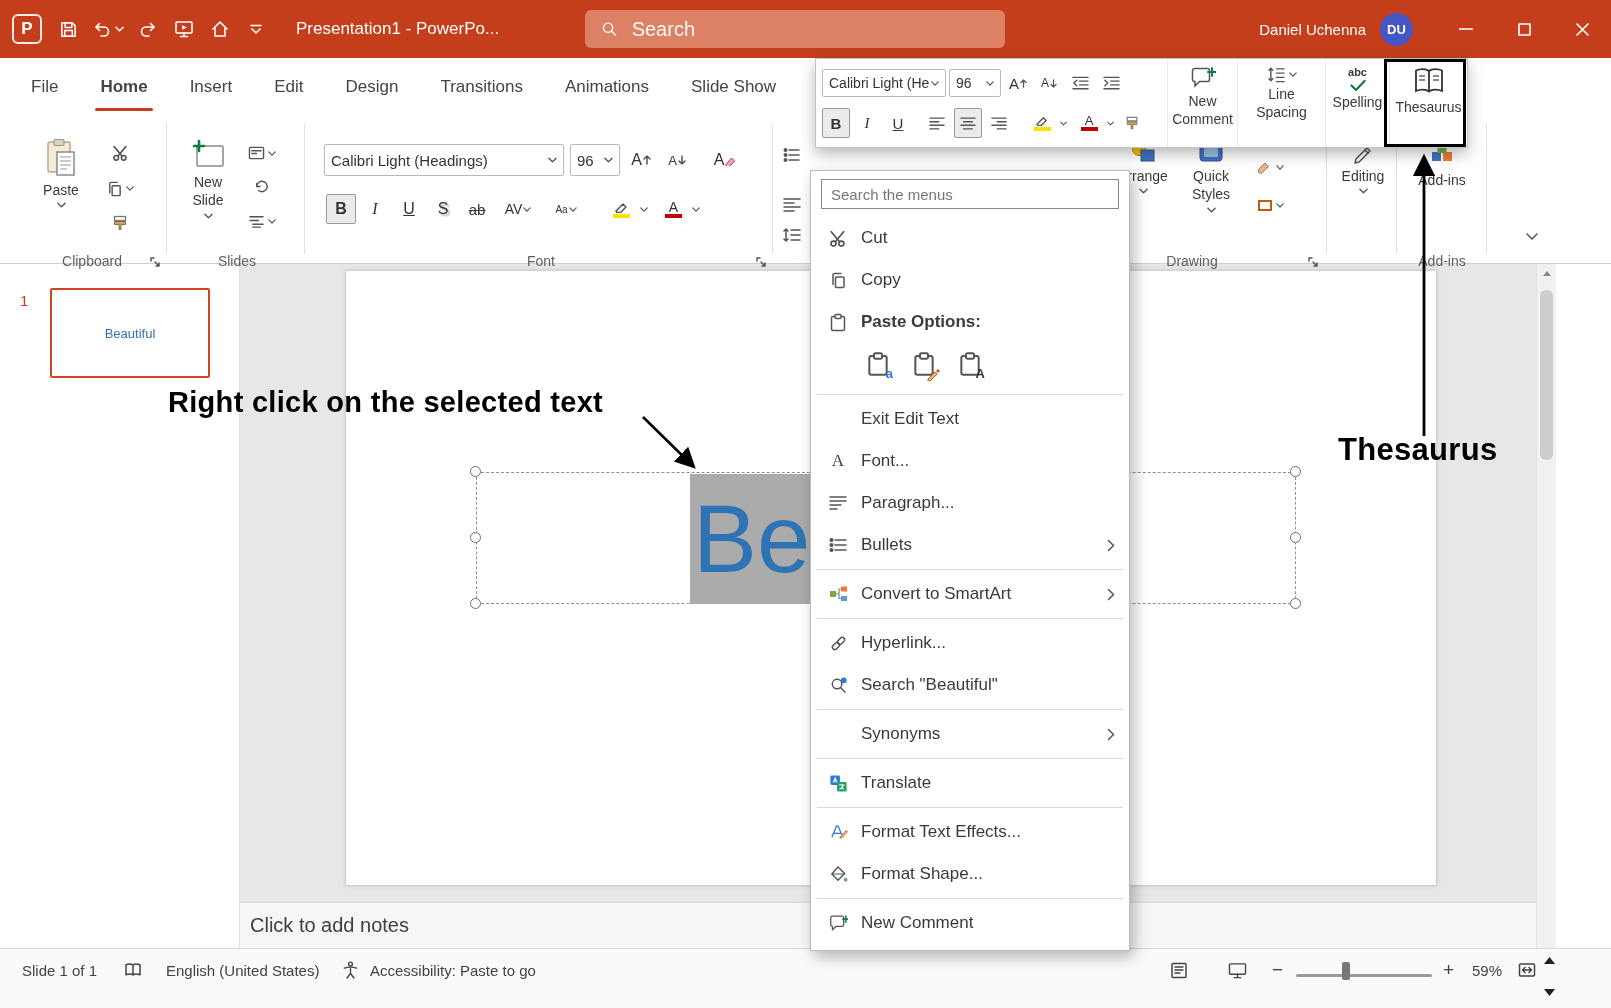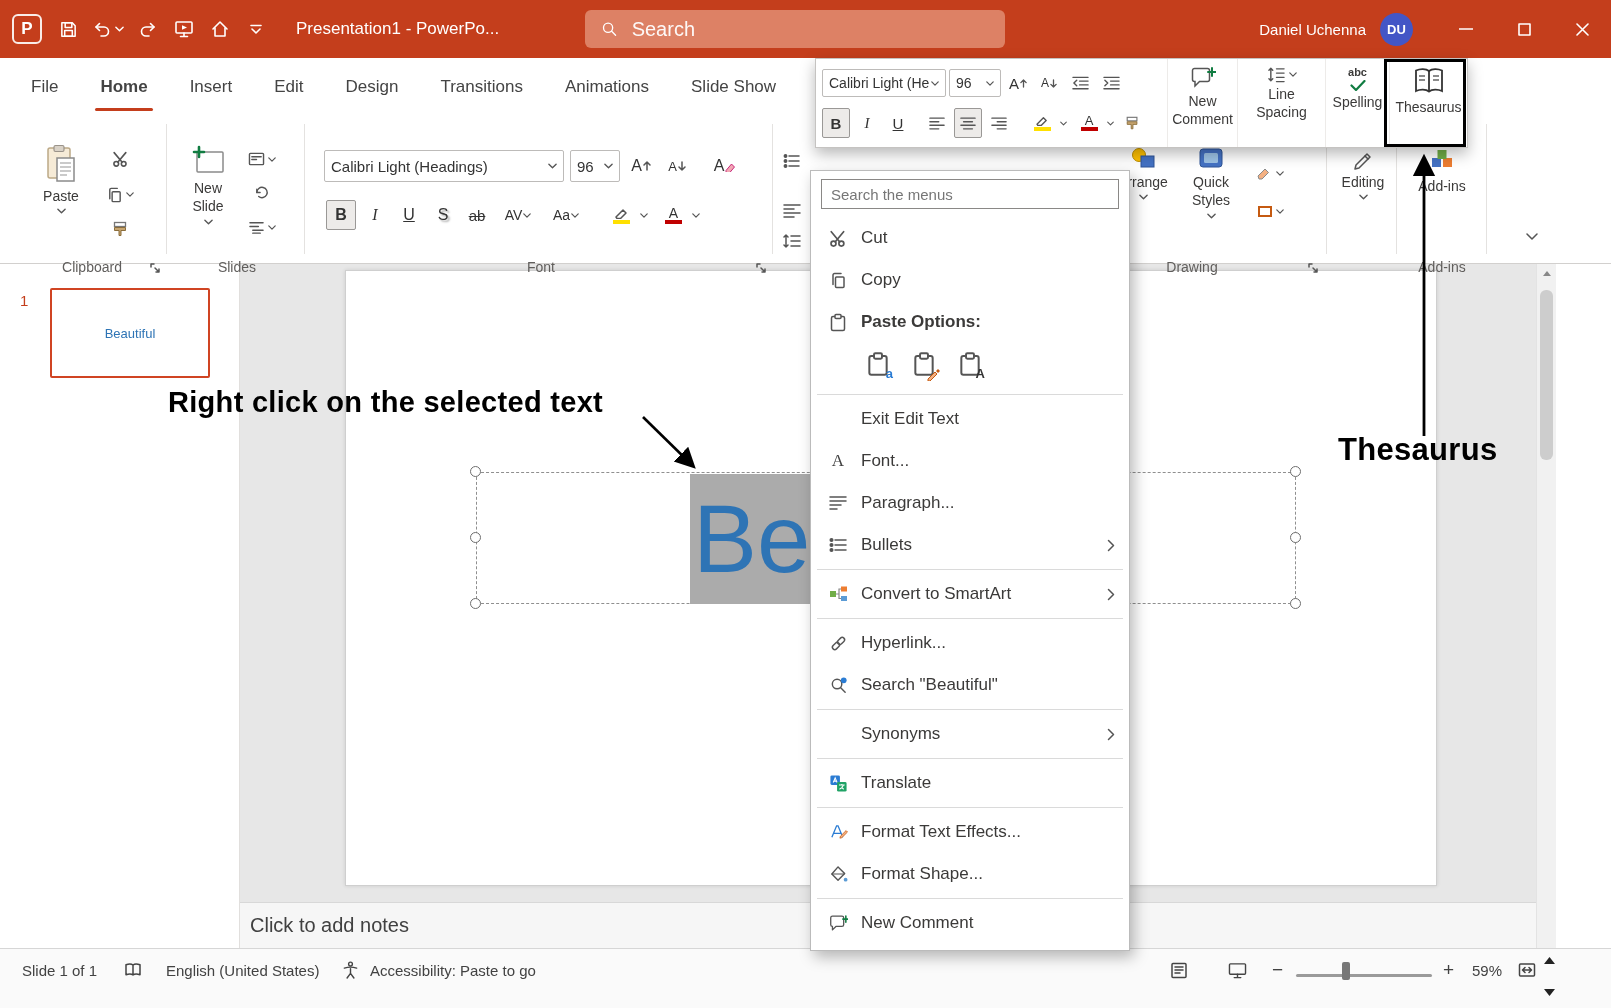--- a/index.html
+++ b/index.html
@@ -35,21 +35,21 @@
   .tab.active{font-weight:700}
   .tab.active::after{content:"";position:absolute;left:16px;right:16px;bottom:5px;height:3px;
                      background:#C43E1C;border-radius:2px}
   .share-btn{position:absolute;left:1456px;top:11px;height:36px;background:#C43E1C;color:#fff;border:0;
              border-radius:4px;display:flex;align-items:center;gap:9px;padding:0 14px;font-size:16px;cursor:pointer;z-index:3}
 
   
   .ribbon{position:absolute;top:116px;left:0;right:0;height:148px;background:#fff;
           border-bottom:1px solid #D2D0CE;z-index:1}
   .gsep{position:absolute;top:8px;height:130px;width:1px;background:#E4E2E0}
-  .rgroup{position:absolute;top:18px;height:148px}
+  .rgroup{position:absolute;top:12px;height:148px}
   .glabel{position:absolute;bottom:7px;left:0;right:0;text-align:center;font-size:14px;color:#605E5C}
   .launcher{position:absolute;bottom:8px;right:5px;cursor:pointer;color:#605E5C}
   .big-btn{position:absolute;display:flex;flex-direction:column;align-items:center;gap:4px;cursor:pointer;
            font-size:14px;color:#3b3a39;text-align:center}
   .sm-btn{display:flex;align-items:center;justify-content:center;gap:3px;cursor:pointer;min-width:24px;height:26px}
   .combo{height:32px;border:1px solid #BDBBB9;background:#fff;display:flex;align-items:center;
          justify-content:space-between;font-size:15px;padding:0 6px;border-radius:2px;color:#333;
          white-space:nowrap;overflow:hidden;cursor:pointer}
   .fbtn{width:30px;height:30px;display:flex;align-items:center;justify-content:center;gap:1px;
         font-size:16px;cursor:pointer;border:1px solid transparent;border-radius:2px;color:#333}
@@ -366,21 +366,21 @@
           </div>
         <div class="fbtn fAB">
             <span>ab</span>
           </div>
         <div class="fbtn" style="width:44px;font-size:14px">
           <span>AV</span>
           <svg class="s chev" width="8" height="5" viewBox="0 0 10 6">
               <path d="M1 1l4 4 4-4"></path>
             </svg>
         </div>
-        <div class="fbtn" style="width:44px;font-size:14px">
+        <div class="fbtn" style="width:44px;font-size:10px">
           <span>Aa</span>
           <svg class="s chev" width="8" height="5" viewBox="0 0 10 6">
               <path d="M1 1l4 4 4-4"></path>
             </svg>
         </div>
         <div class="fbtn" style="width:48px;margin-left:10px">
           <span class="stack-btn">
             <svg class="s" width="16" height="12" viewBox="0 0 16 12">
                 <path d="M2 10 9 3l3 3-5.5 5.5H3z"></path>
               </svg>

